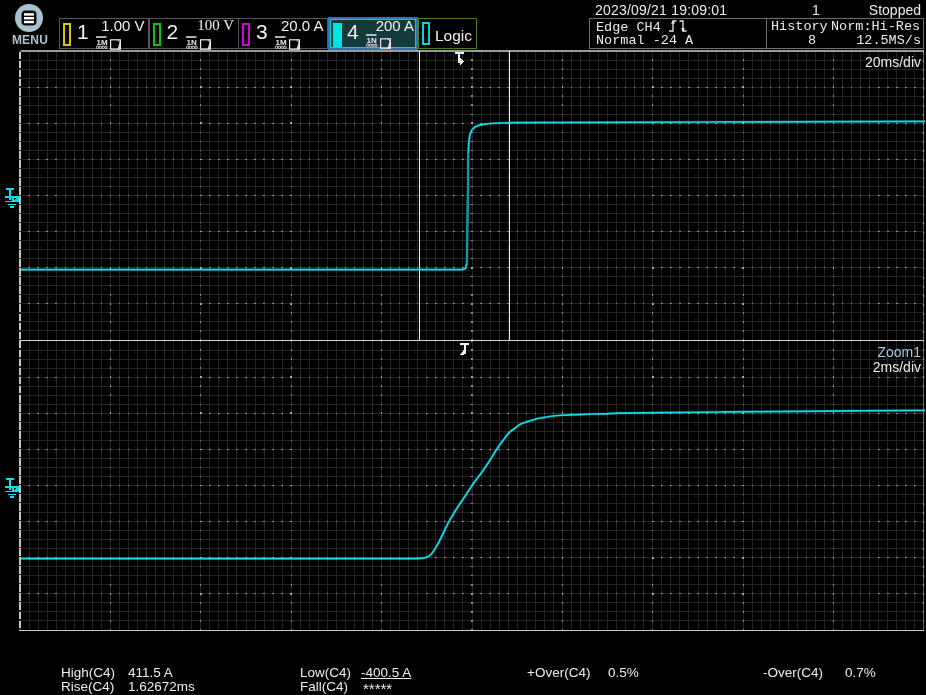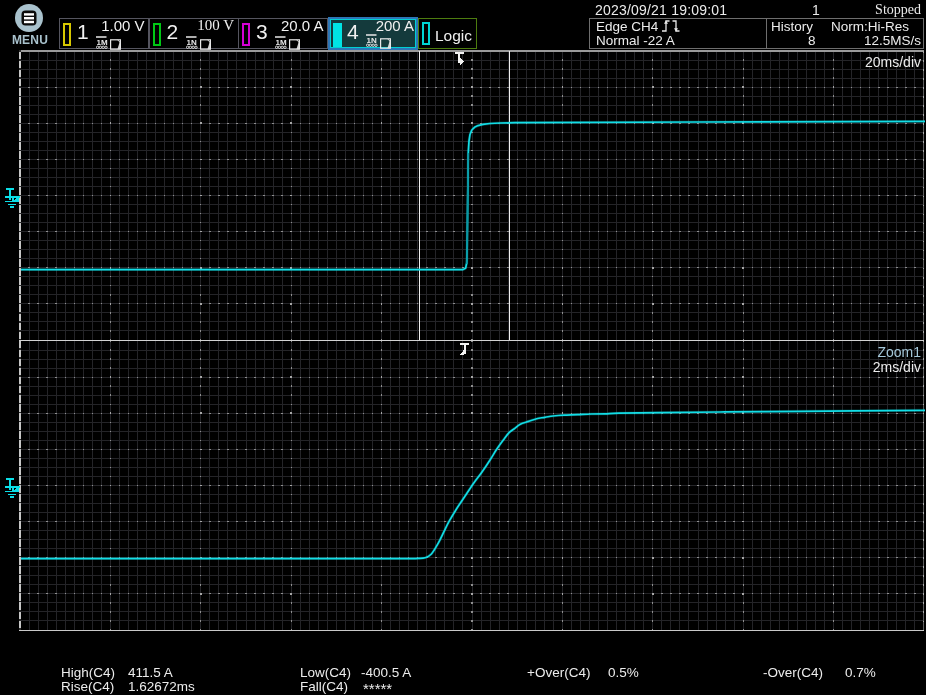--- a/index.html
+++ b/index.html
@@ -92,32 +92,32 @@
         <path d="M10.4 0.8 L10.4 10.2 L7.4 10.2 Z" fill="#e8e8e8" opacity="0.9"></path>
         <path d="M7.6 0.8 L10.8 4" stroke="#e8e8e8" stroke-width="0.9"></path>
       </svg></div>
   </div>
 <div class="ab" style="left:418px;top:17.5px;width:59px;height:31.5px;border:1px solid #4d7c0f;">
   <div style="position:absolute;left:3px;top:3px;width:8px;height:23px;border:2px solid #00d4d4;"></div>
   <div style="position:absolute;left:16px;top:8px;font-size:15.5px;color:#f0f0f0;">Logic</div>
 </div>
 <div class="ab" style="left:595px;top:2px;font-size:14px;letter-spacing:0.2px;">2023/09/21 19:09:01</div>
 <div class="ab" style="left:812px;top:2px;font-size:14px;">1</div>
-<div class="ab" style="right:5px;top:2px;font-size:14px;font-family:Liberation Serif, serif;">Stopped</div>
-<div class="ab" style="left:589px;top:18px;width:335px;height:31px;border:1px solid #6e6e6e;font-size:13.5px;">
+<div class="ab" style="right:5px;top:2px;font-size:14px;">Stopped</div>
+<div class="ab" style="left:589px;top:18px;width:335px;height:31px;border:1px solid #6e6e6e;font-size:13.5px;font-family:Liberation Mono, monospace;">
   <div style="position:absolute;left:176px;top:0;bottom:0;width:1px;background:#6e6e6e;"></div>
   <div style="position:absolute;left:6px;top:0;">Edge CH4 <svg width="18" height="14" viewBox="0 0 18 14" style="vertical-align:-2px">
         <g stroke="#e8e8e8" stroke-width="1.3" fill="none">
           <path d="M0 12 H4 V2 H7.5"></path>
           <path d="M10.5 2 H14 V12 H17.5"></path>
         </g>
         <polygon points="4,1.2 2,4.8 6,4.8" fill="#e8e8e8"></polygon>
         <polygon points="14,12.8 12,9.2 16,9.2" fill="#e8e8e8"></polygon>
       </svg></div>
-  <div style="position:absolute;left:6px;top:14px;">Normal -22 A</div>
+  <div style="position:absolute;left:6px;top:14px;">Normal -24 A</div>
   <div style="position:absolute;left:181px;top:0;">History</div>
   <div style="position:absolute;left:241px;top:0;">Norm:Hi-Res</div>
   <div style="position:absolute;left:218px;top:14px;">8</div>
   <div style="position:absolute;right:2px;top:14px;">12.5MS/s</div>
 </div>
 <div class="ab" style="left:0;top:49px;"><svg width="926" height="646" viewBox="0 49 926 646" shape-rendering="crispEdges">
       <path d="M29.04 51.0V340.0M38.08 51.0V340.0M47.12 51.0V340.0M56.16 51.0V340.0M65.20 51.0V340.0M74.24 51.0V340.0M83.28 51.0V340.0M92.32 51.0V340.0M101.36 51.0V340.0M110.40 51.0V340.0M119.44 51.0V340.0M128.48 51.0V340.0M137.52 51.0V340.0M146.56 51.0V340.0M155.60 51.0V340.0M164.64 51.0V340.0M173.68 51.0V340.0M182.72 51.0V340.0M191.76 51.0V340.0M200.80 51.0V340.0M209.84 51.0V340.0M218.88 51.0V340.0M227.92 51.0V340.0M236.96 51.0V340.0M246.00 51.0V340.0M255.04 51.0V340.0M264.08 51.0V340.0M273.12 51.0V340.0M282.16 51.0V340.0M291.20 51.0V340.0M300.24 51.0V340.0M309.28 51.0V340.0M318.32 51.0V340.0M327.36 51.0V340.0M336.40 51.0V340.0M345.44 51.0V340.0M354.48 51.0V340.0M363.52 51.0V340.0M372.56 51.0V340.0M381.60 51.0V340.0M390.64 51.0V340.0M399.68 51.0V340.0M408.72 51.0V340.0M417.76 51.0V340.0M426.80 51.0V340.0M435.84 51.0V340.0M444.88 51.0V340.0M453.92 51.0V340.0M462.96 51.0V340.0M472.00 51.0V340.0M481.04 51.0V340.0M490.08 51.0V340.0M499.12 51.0V340.0M508.16 51.0V340.0M517.20 51.0V340.0M526.24 51.0V340.0M535.28 51.0V340.0M544.32 51.0V340.0M553.36 51.0V340.0M562.40 51.0V340.0M571.44 51.0V340.0M580.48 51.0V340.0M589.52 51.0V340.0M598.56 51.0V340.0M607.60 51.0V340.0M616.64 51.0V340.0M625.68 51.0V340.0M634.72 51.0V340.0M643.76 51.0V340.0M652.80 51.0V340.0M661.84 51.0V340.0M670.88 51.0V340.0M679.92 51.0V340.0M688.96 51.0V340.0M698.00 51.0V340.0M707.04 51.0V340.0M716.08 51.0V340.0M725.12 51.0V340.0M734.16 51.0V340.0M743.20 51.0V340.0M752.24 51.0V340.0M761.28 51.0V340.0M770.32 51.0V340.0M779.36 51.0V340.0M788.40 51.0V340.0M797.44 51.0V340.0M806.48 51.0V340.0M815.52 51.0V340.0M824.56 51.0V340.0M833.60 51.0V340.0M842.64 51.0V340.0M851.68 51.0V340.0M860.72 51.0V340.0M869.76 51.0V340.0M878.80 51.0V340.0M887.84 51.0V340.0M896.88 51.0V340.0M905.92 51.0V340.0M914.96 51.0V340.0M20.0 60.03H924.0M20.0 69.06H924.0M20.0 78.09H924.0M20.0 87.12H924.0M20.0 96.16H924.0M20.0 105.19H924.0M20.0 114.22H924.0M20.0 123.25H924.0M20.0 132.28H924.0M20.0 141.31H924.0M20.0 150.34H924.0M20.0 159.38H924.0M20.0 168.41H924.0M20.0 177.44H924.0M20.0 186.47H924.0M20.0 195.50H924.0M20.0 204.53H924.0M20.0 213.56H924.0M20.0 222.59H924.0M20.0 231.62H924.0M20.0 240.66H924.0M20.0 249.69H924.0M20.0 258.72H924.0M20.0 267.75H924.0M20.0 276.78H924.0M20.0 285.81H924.0M20.0 294.84H924.0M20.0 303.88H924.0M20.0 312.91H924.0M20.0 321.94H924.0M20.0 330.97H924.0" stroke="#242428" stroke-width="1" fill="none"></path>
       <path d="M29.04 341.0V630.0M38.08 341.0V630.0M47.12 341.0V630.0M56.16 341.0V630.0M65.20 341.0V630.0M74.24 341.0V630.0M83.28 341.0V630.0M92.32 341.0V630.0M101.36 341.0V630.0M110.40 341.0V630.0M119.44 341.0V630.0M128.48 341.0V630.0M137.52 341.0V630.0M146.56 341.0V630.0M155.60 341.0V630.0M164.64 341.0V630.0M173.68 341.0V630.0M182.72 341.0V630.0M191.76 341.0V630.0M200.80 341.0V630.0M209.84 341.0V630.0M218.88 341.0V630.0M227.92 341.0V630.0M236.96 341.0V630.0M246.00 341.0V630.0M255.04 341.0V630.0M264.08 341.0V630.0M273.12 341.0V630.0M282.16 341.0V630.0M291.20 341.0V630.0M300.24 341.0V630.0M309.28 341.0V630.0M318.32 341.0V630.0M327.36 341.0V630.0M336.40 341.0V630.0M345.44 341.0V630.0M354.48 341.0V630.0M363.52 341.0V630.0M372.56 341.0V630.0M381.60 341.0V630.0M390.64 341.0V630.0M399.68 341.0V630.0M408.72 341.0V630.0M417.76 341.0V630.0M426.80 341.0V630.0M435.84 341.0V630.0M444.88 341.0V630.0M453.92 341.0V630.0M462.96 341.0V630.0M472.00 341.0V630.0M481.04 341.0V630.0M490.08 341.0V630.0M499.12 341.0V630.0M508.16 341.0V630.0M517.20 341.0V630.0M526.24 341.0V630.0M535.28 341.0V630.0M544.32 341.0V630.0M553.36 341.0V630.0M562.40 341.0V630.0M571.44 341.0V630.0M580.48 341.0V630.0M589.52 341.0V630.0M598.56 341.0V630.0M607.60 341.0V630.0M616.64 341.0V630.0M625.68 341.0V630.0M634.72 341.0V630.0M643.76 341.0V630.0M652.80 341.0V630.0M661.84 341.0V630.0M670.88 341.0V630.0M679.92 341.0V630.0M688.96 341.0V630.0M698.00 341.0V630.0M707.04 341.0V630.0M716.08 341.0V630.0M725.12 341.0V630.0M734.16 341.0V630.0M743.20 341.0V630.0M752.24 341.0V630.0M761.28 341.0V630.0M770.32 341.0V630.0M779.36 341.0V630.0M788.40 341.0V630.0M797.44 341.0V630.0M806.48 341.0V630.0M815.52 341.0V630.0M824.56 341.0V630.0M833.60 341.0V630.0M842.64 341.0V630.0M851.68 341.0V630.0M860.72 341.0V630.0M869.76 341.0V630.0M878.80 341.0V630.0M887.84 341.0V630.0M896.88 341.0V630.0M905.92 341.0V630.0M914.96 341.0V630.0M20.0 350.03H924.0M20.0 359.06H924.0M20.0 368.09H924.0M20.0 377.12H924.0M20.0 386.16H924.0M20.0 395.19H924.0M20.0 404.22H924.0M20.0 413.25H924.0M20.0 422.28H924.0M20.0 431.31H924.0M20.0 440.34H924.0M20.0 449.38H924.0M20.0 458.41H924.0M20.0 467.44H924.0M20.0 476.47H924.0M20.0 485.50H924.0M20.0 494.53H924.0M20.0 503.56H924.0M20.0 512.59H924.0M20.0 521.62H924.0M20.0 530.66H924.0M20.0 539.69H924.0M20.0 548.72H924.0M20.0 557.75H924.0M20.0 566.78H924.0M20.0 575.81H924.0M20.0 584.84H924.0M20.0 593.88H924.0M20.0 602.91H924.0M20.0 611.94H924.0M20.0 620.97H924.0" stroke="#242428" stroke-width="1" fill="none"></path>
       <line x1="19.30" y1="87.12" x2="924.00" y2="87.12" stroke="#8f8f8f" stroke-width="1.2" stroke-dasharray="1.4 7.64"></line>
       <line x1="19.30" y1="123.25" x2="924.00" y2="123.25" stroke="#8f8f8f" stroke-width="1.2" stroke-dasharray="1.4 7.64"></line>
@@ -386,21 +386,21 @@
       <g font-family="Liberation Sans, sans-serif" shape-rendering="auto">
         <text x="921" y="66.5" font-size="14" fill="#ececec" text-anchor="end">20ms/div</text>
         <text x="921" y="356.5" font-size="14" fill="#a6c8da" text-anchor="end">Zoom1</text>
         <text x="921" y="371.5" font-size="14" fill="#ececec" text-anchor="end">2ms/div</text>
       </g>
     </svg></div>
 <div class="ab" style="left:0;top:665px;width:926px;height:14px;font-size:13.5px;">
   <span class="ab" style="left:61px;text-align:right;">High(C4)</span>
     <span class="ab" style="left:128px;">411.5 A</span>
   <span class="ab" style="left:300px;">Low(C4)</span>
-    <span class="ab" style="left:361px;">-400.5 A</span>
+    <span class="ab" style="left:361px;text-decoration:underline;">-400.5 A</span>
   <span class="ab" style="left:527px;">+Over(C4)</span>
     <span class="ab" style="left:608px;">0.5%</span>
   <span class="ab" style="left:763px;">-Over(C4)</span>
     <span class="ab" style="left:845px;">0.7%</span>
 </div>
 <div class="ab" style="left:0;top:678.5px;width:926px;height:15px;font-size:13.5px;">
   <span class="ab" style="left:61px;">Rise(C4)</span>
     <span class="ab" style="left:128px;">1.62672ms</span>
   <span class="ab" style="left:300px;">Fall(C4)</span>
     <span class="ab" style="left:363px;top:1px;font-size:15px;">*****</span>

